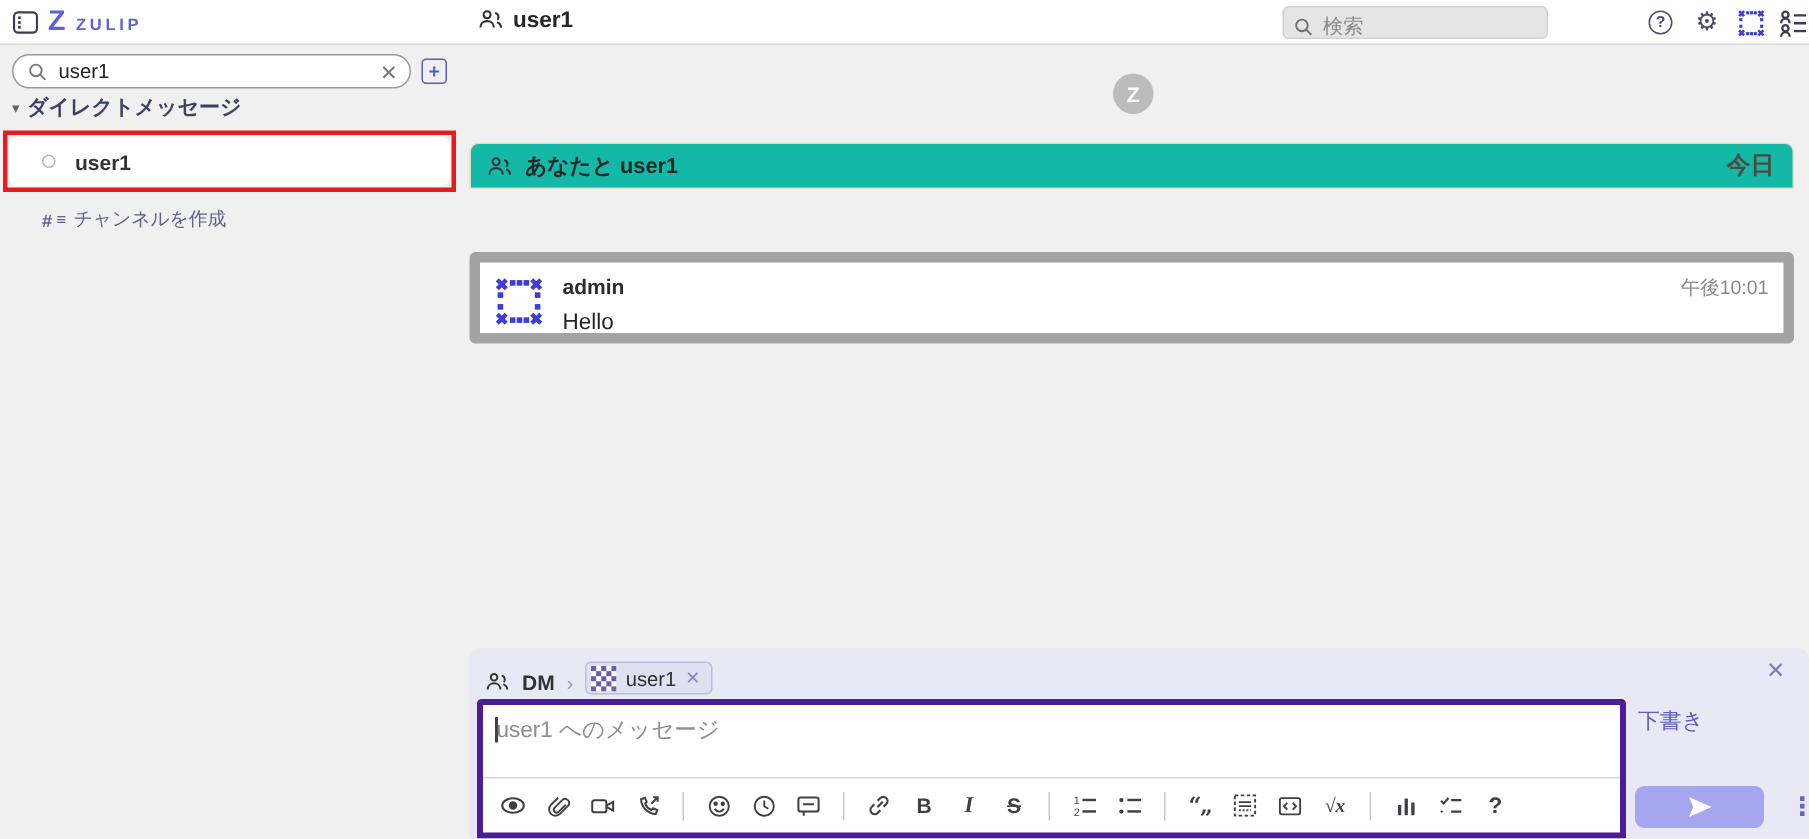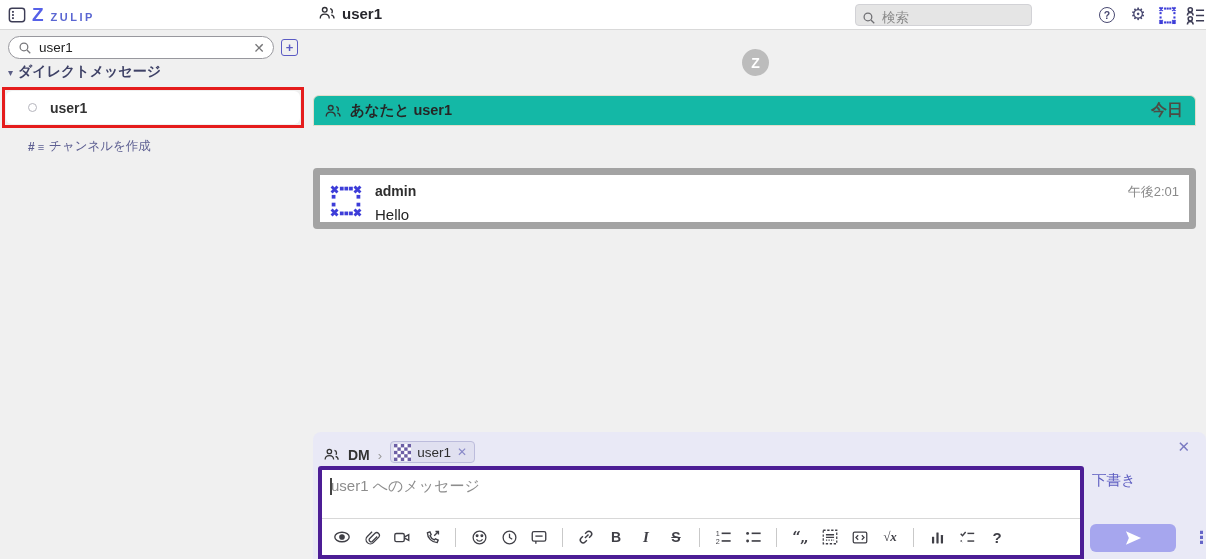--- a/index.html
+++ b/index.html
@@ -273,21 +273,21 @@
             <rect x="9.1" y="16.2" width="2.2" height="2.2"></rect>
             <rect x="11.8" y="16.2" width="2.2" height="2.2"></rect>
           <rect x="1.6" y="6.4" width="2.2" height="2.2"></rect>
             <rect x="1.6" y="11" width="2.2" height="2.2"></rect>
           <rect x="16.2" y="6.4" width="2.2" height="2.2"></rect>
             <rect x="16.2" y="11" width="2.2" height="2.2"></rect>
         </g>
       </svg>
     </span>
     <span class="msg-sender">admin</span>
-    <span class="msg-time">午後2:01</span>
+    <span class="msg-time">午後10:01</span>
     <span class="msg-content">Hello</span>
   </div>
 </div>
 
 <div class="compose">
   <div class="compose-row">
     <span>
       <svg width="17" height="17" viewBox="0 0 20 20" fill="none" stroke="#333" stroke-width="1.5">
         <circle cx="7.5" cy="6.5" r="2.6"></circle>
         <path d="M2.5 16c0-3 2.3-4.8 5-4.8s5 1.8 5 4.8"></path>

